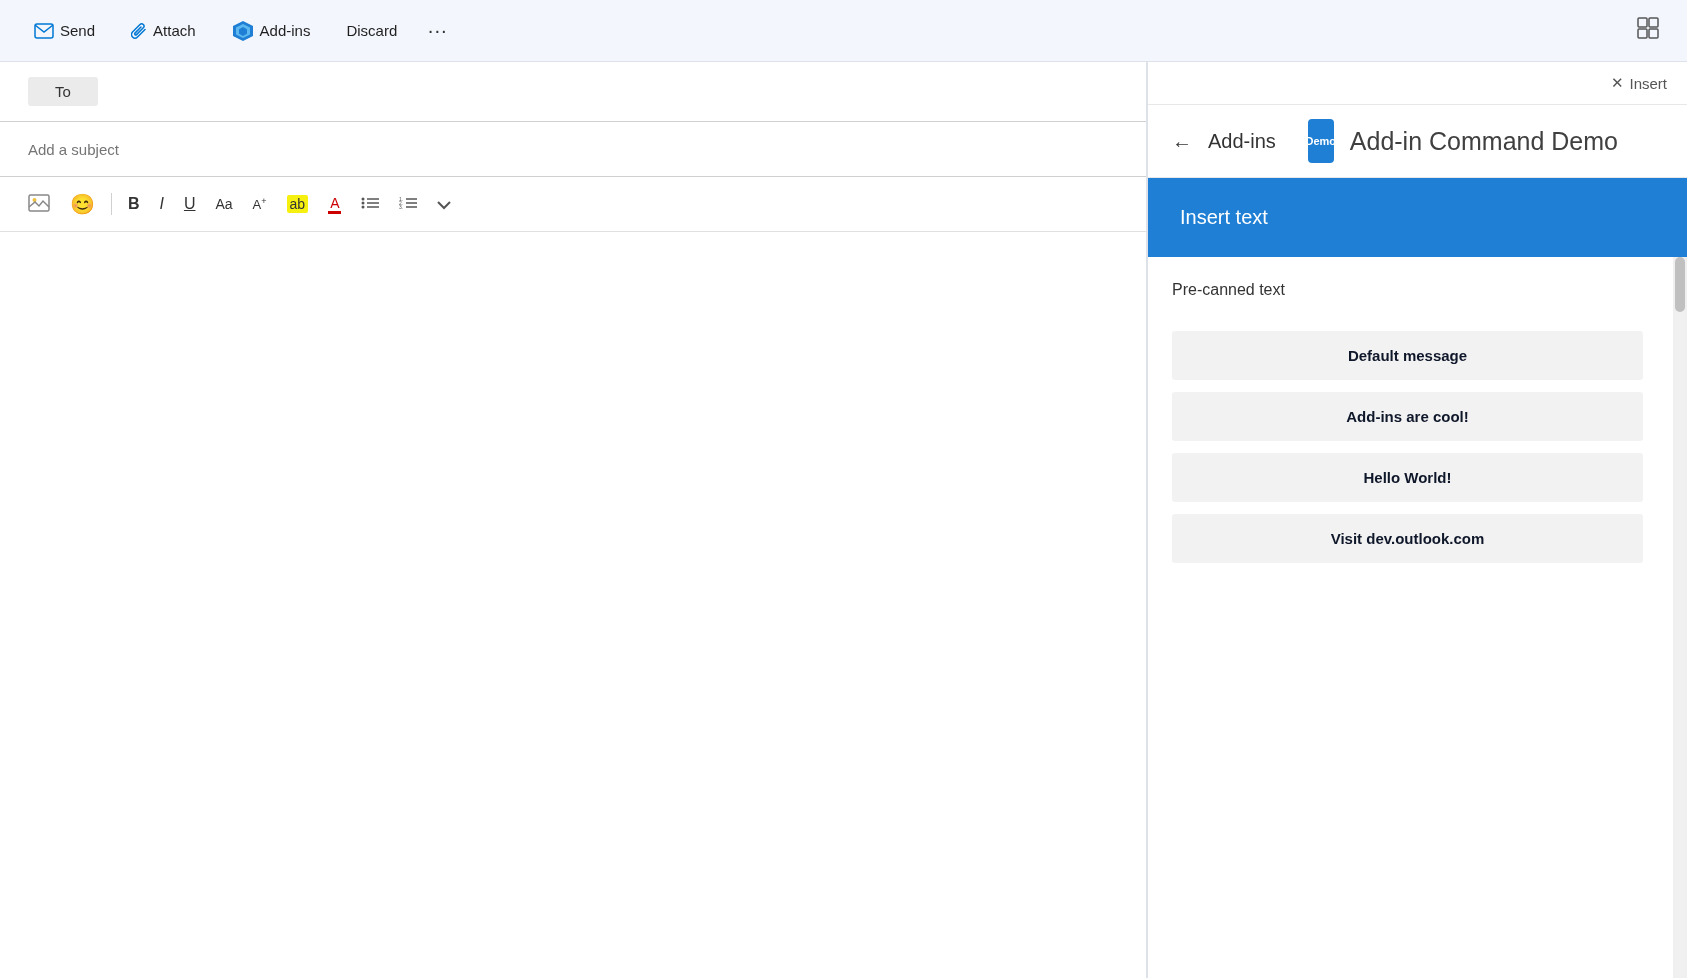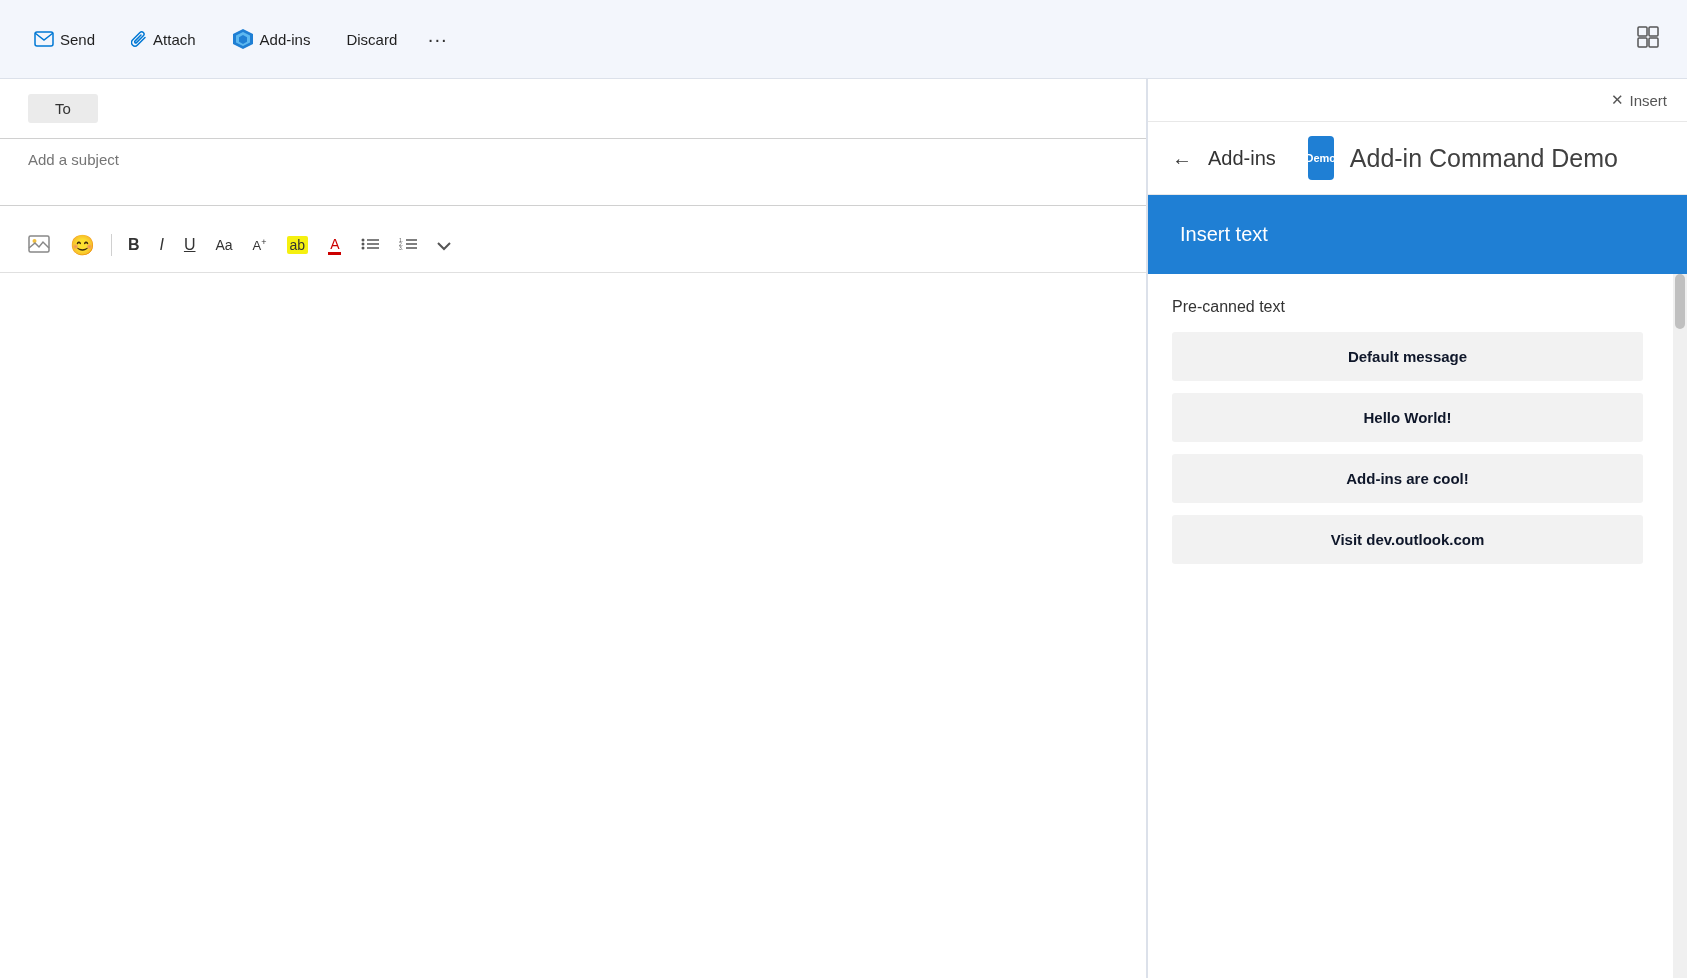--- a/index.html
+++ b/index.html
@@ -13,21 +13,21 @@
       flex-direction: column;
     }
 
     
     .toolbar {
       display: flex;
       align-items: center;
       background: #f3f6fc;
       border-bottom: 1px solid #dce1ea;
       padding: 0 20px;
-      height: 79px;
+      height: 62px;
       gap: 8px;
       position: relative;
     }
     .toolbar-btn {
       display: flex;
       align-items: center;
       gap: 6px;
       padding: 8px 14px;
       background: none;
       border: none;
@@ -67,21 +67,20 @@
     }
 
     
     .compose-area {
       flex: 1;
       display: flex;
       flex-direction: column;
       background: #ffffff;
       padding: 0;
       border-right: 1px solid #dce1ea;
-      gap: 12px;
     }
 
     .field-row {
       display: flex;
       align-items: center;
       border-bottom: 1px solid #d0d0d0;
       padding: 0 28px;
       min-height: 60px;
     }
     .field-label-btn {
@@ -103,21 +102,21 @@
       font-size: 15px;
       background: transparent;
       color: #333;
     }
 
     .subject-row {
       border-bottom: 1px solid #d0d0d0;
       padding: 0 28px;
       min-height: 55px;
       display: flex;
-      align-items: flex-start;
+      align-items: center;
     }
     .subject-input {
       width: 100%;
       border: none;
       outline: none;
       font-size: 15px;
       color: #aaa;
       background: transparent;
     }
 
@@ -231,21 +230,21 @@
     
     .panel-content {
       flex: 1;
       padding: 24px 24px;
       overflow-y: auto;
       position: relative;
     }
     .precanned-label {
       font-size: 16px;
       color: #333;
-      margin-bottom: 16px;
+      margin-bottom: 32px;
     }
     .precanned-btn {
       display: block;
       width: 100%;
       background: #f2f2f2;
       border: none;
       cursor: pointer;
       padding: 16px 20px;
       text-align: center;
       font-size: 15px;
@@ -458,24 +457,24 @@
     </div>
 
     <div style="flex:1; display:flex; overflow:hidden; position:relative;">
       <div class="panel-content" style="flex:1; padding-right:30px;">
         <div class="precanned-label">Pre-canned text</div>
 
         <button class="precanned-btn">
           <span>Default message</span>
         </button>
         <button class="precanned-btn">
-          <span>Hello World!</span>
+          <span>Add-ins are cool!</span>
         </button>
         <button class="precanned-btn">
-          <span>Add-ins are cool!</span>
+          <span>Hello World!</span>
         </button>
         <button class="precanned-btn">
           <span>Visit dev.outlook.com</span>
         </button>
       </div>
 
       <div style="width:14px; background:#f0f0f0; position:relative; flex-shrink:0;">
         <div style="position:absolute; top:0; right:2px; width:10px; height:55px; background:#c0c0c0; border-radius:5px;"></div>
       </div>
     </div>

